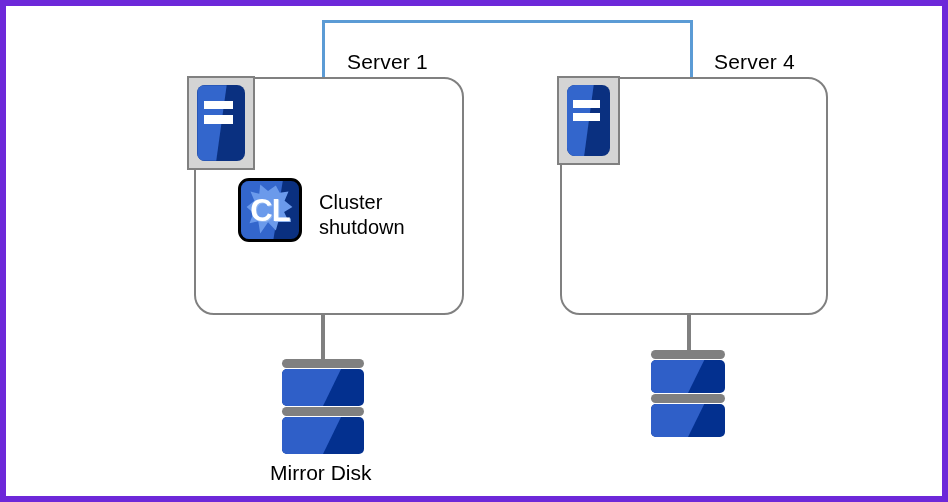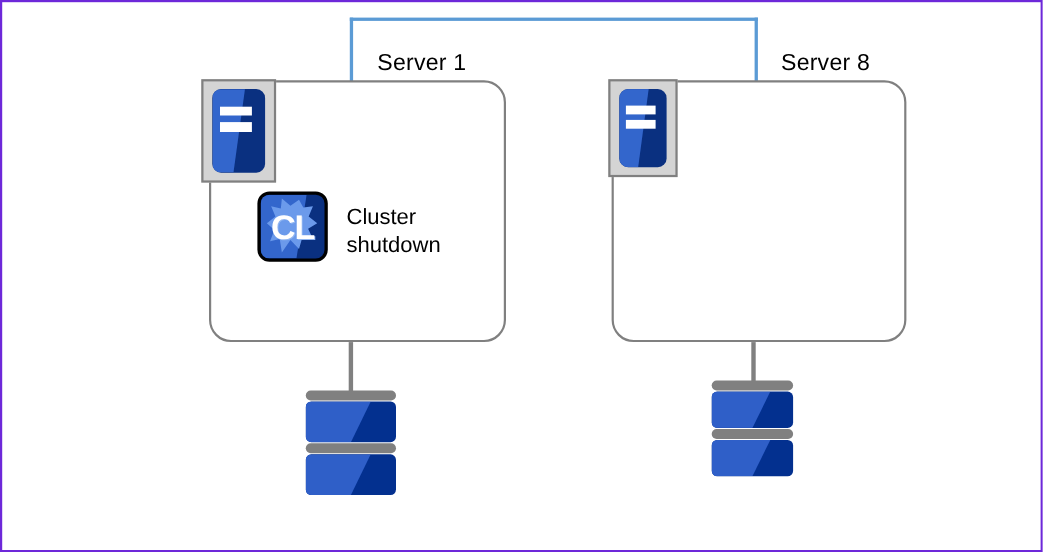--- a/index.html
+++ b/index.html
@@ -9,21 +9,21 @@
   }
   body {
     font-family: "Liberation Sans", sans-serif;
   }
   #canvas {
     position: relative;
     width: 948px;
     height: 502px;
     background: #ffffff;
     box-sizing: border-box;
-    border: 2px solid #6d28d9;
+    border: 6px solid #6d28d9;
     overflow: hidden;
   }
 
   
   .ic-h {
     position: absolute;
     left: 316px;
     top: 14px;
     width: 371px;
     height: 3px;
@@ -247,22 +247,23 @@
 
   <div id="conn1" class="disk-conn"></div>
 
   <div id="disk1" class="disk-stack">
     <div class="disk-bar"></div>
     <div class="disk-body"></div>
     <div class="disk-bar"></div>
     <div class="disk-body"></div>
   </div>
 
-
-  <div id="server2-label" class="server-label">Server 8</div>
+  <div id="disk-label">Mirror Disk</div>
+
+  <div id="server2-label" class="server-label">Server 4</div>
 
   <div id="server2-box" class="server-box"></div>
 
   <div id="tower2" class="tower">
     <div class="tower-body">
       <div class="tower-bar tower-bar-1"></div>
       <div class="tower-bar tower-bar-2"></div>
     </div>
   </div>
 

